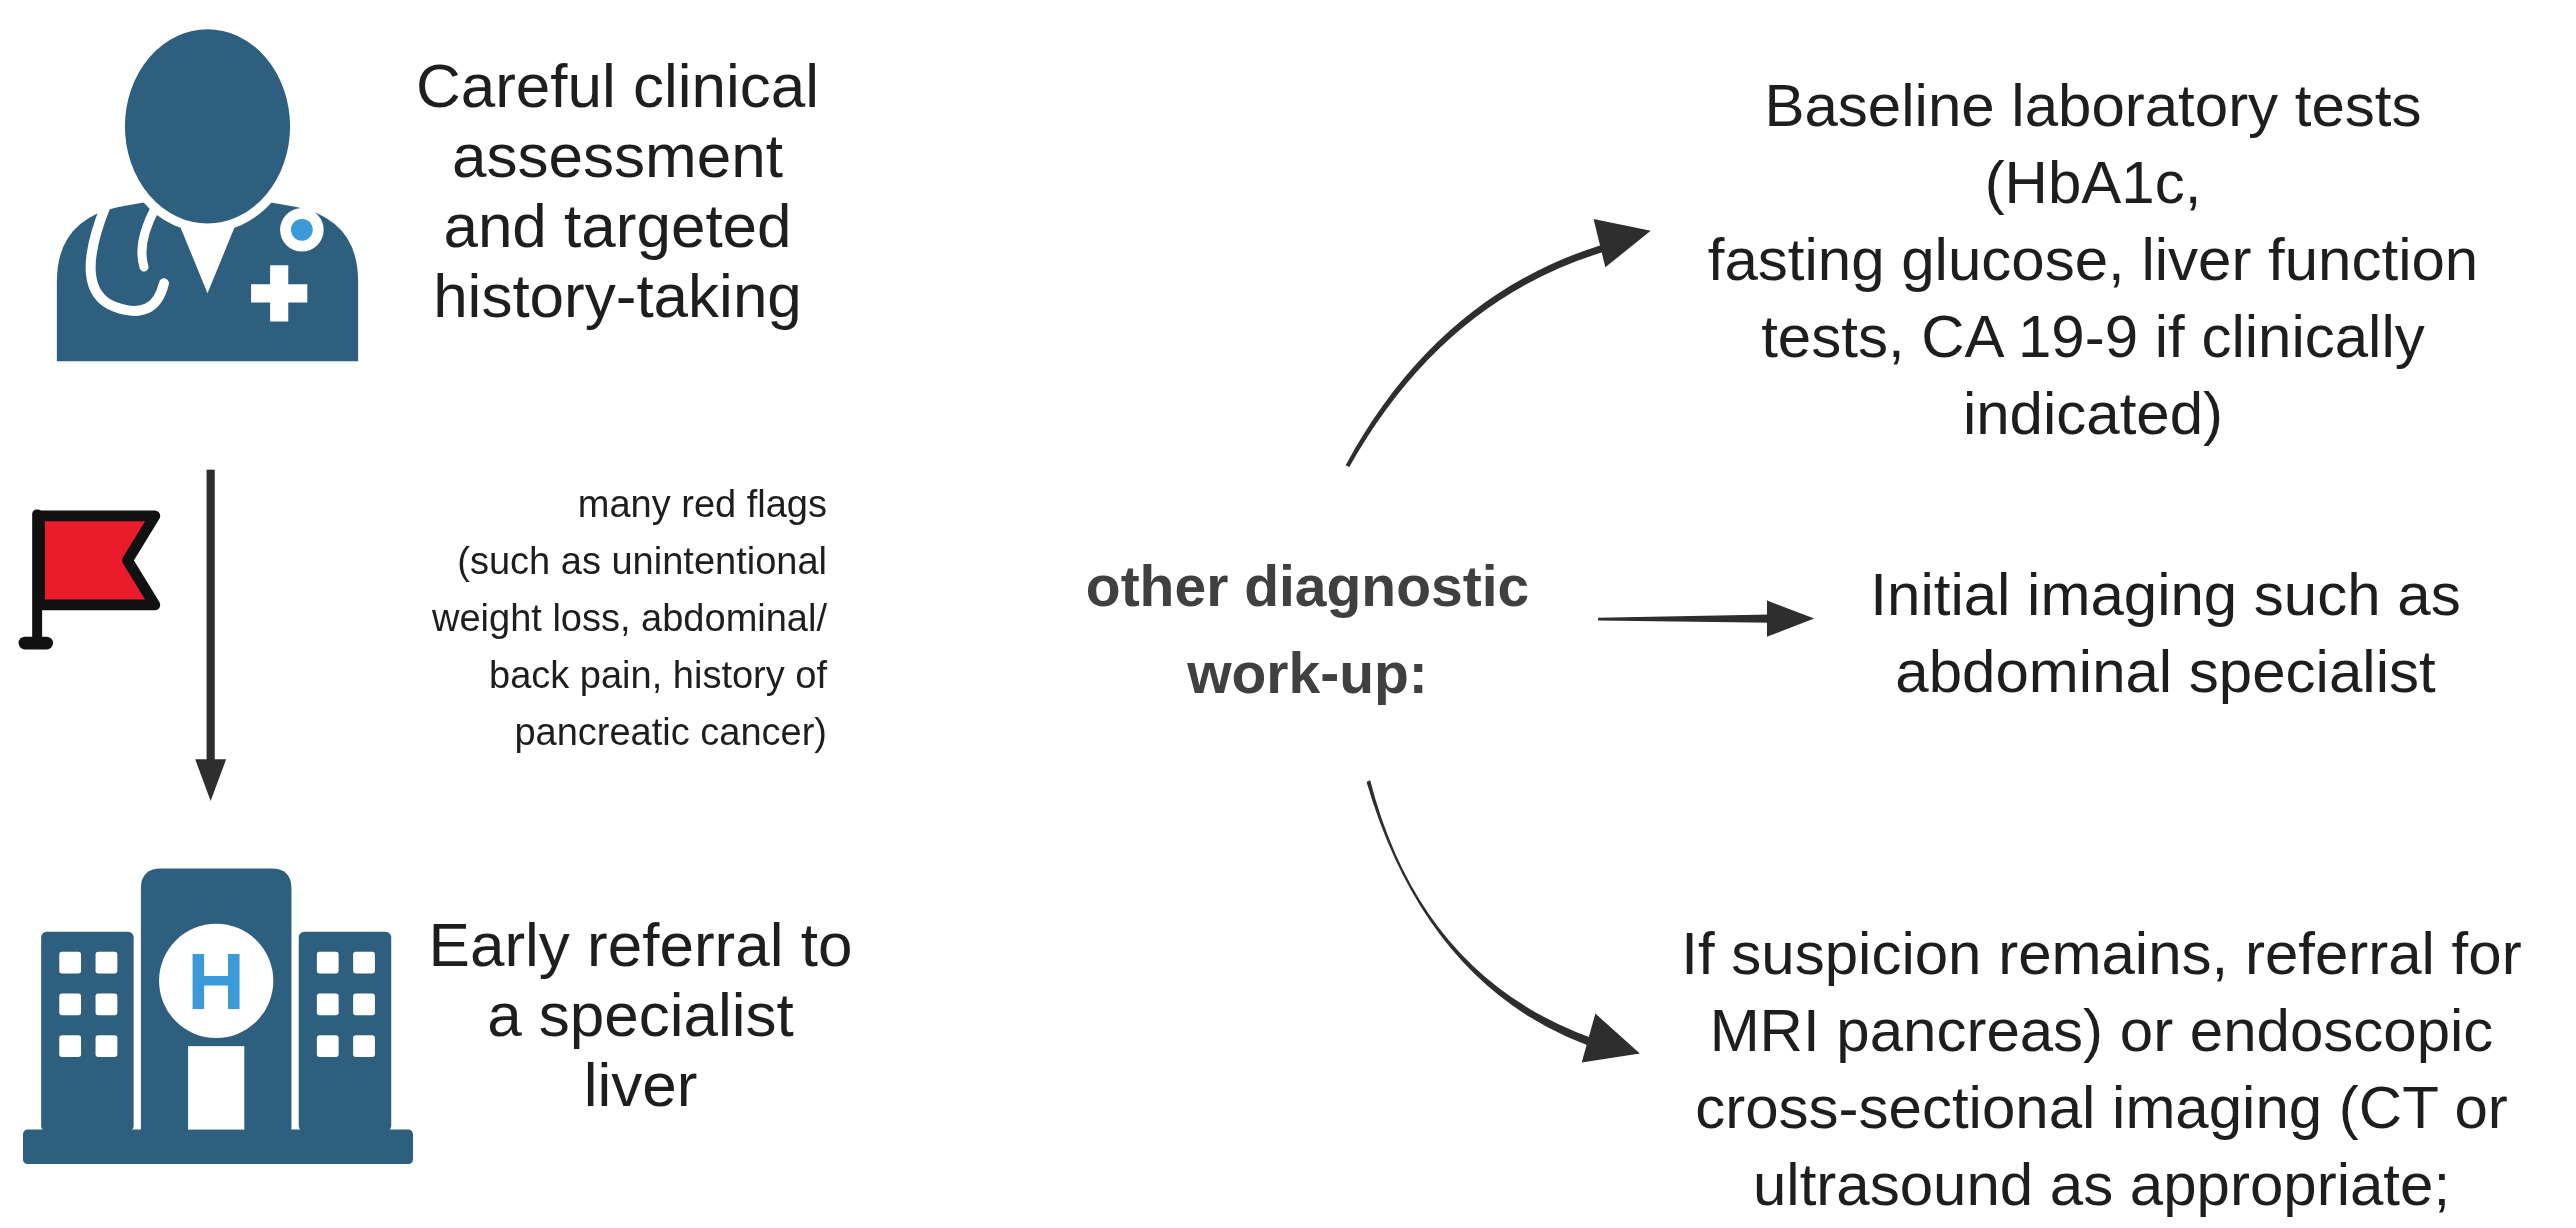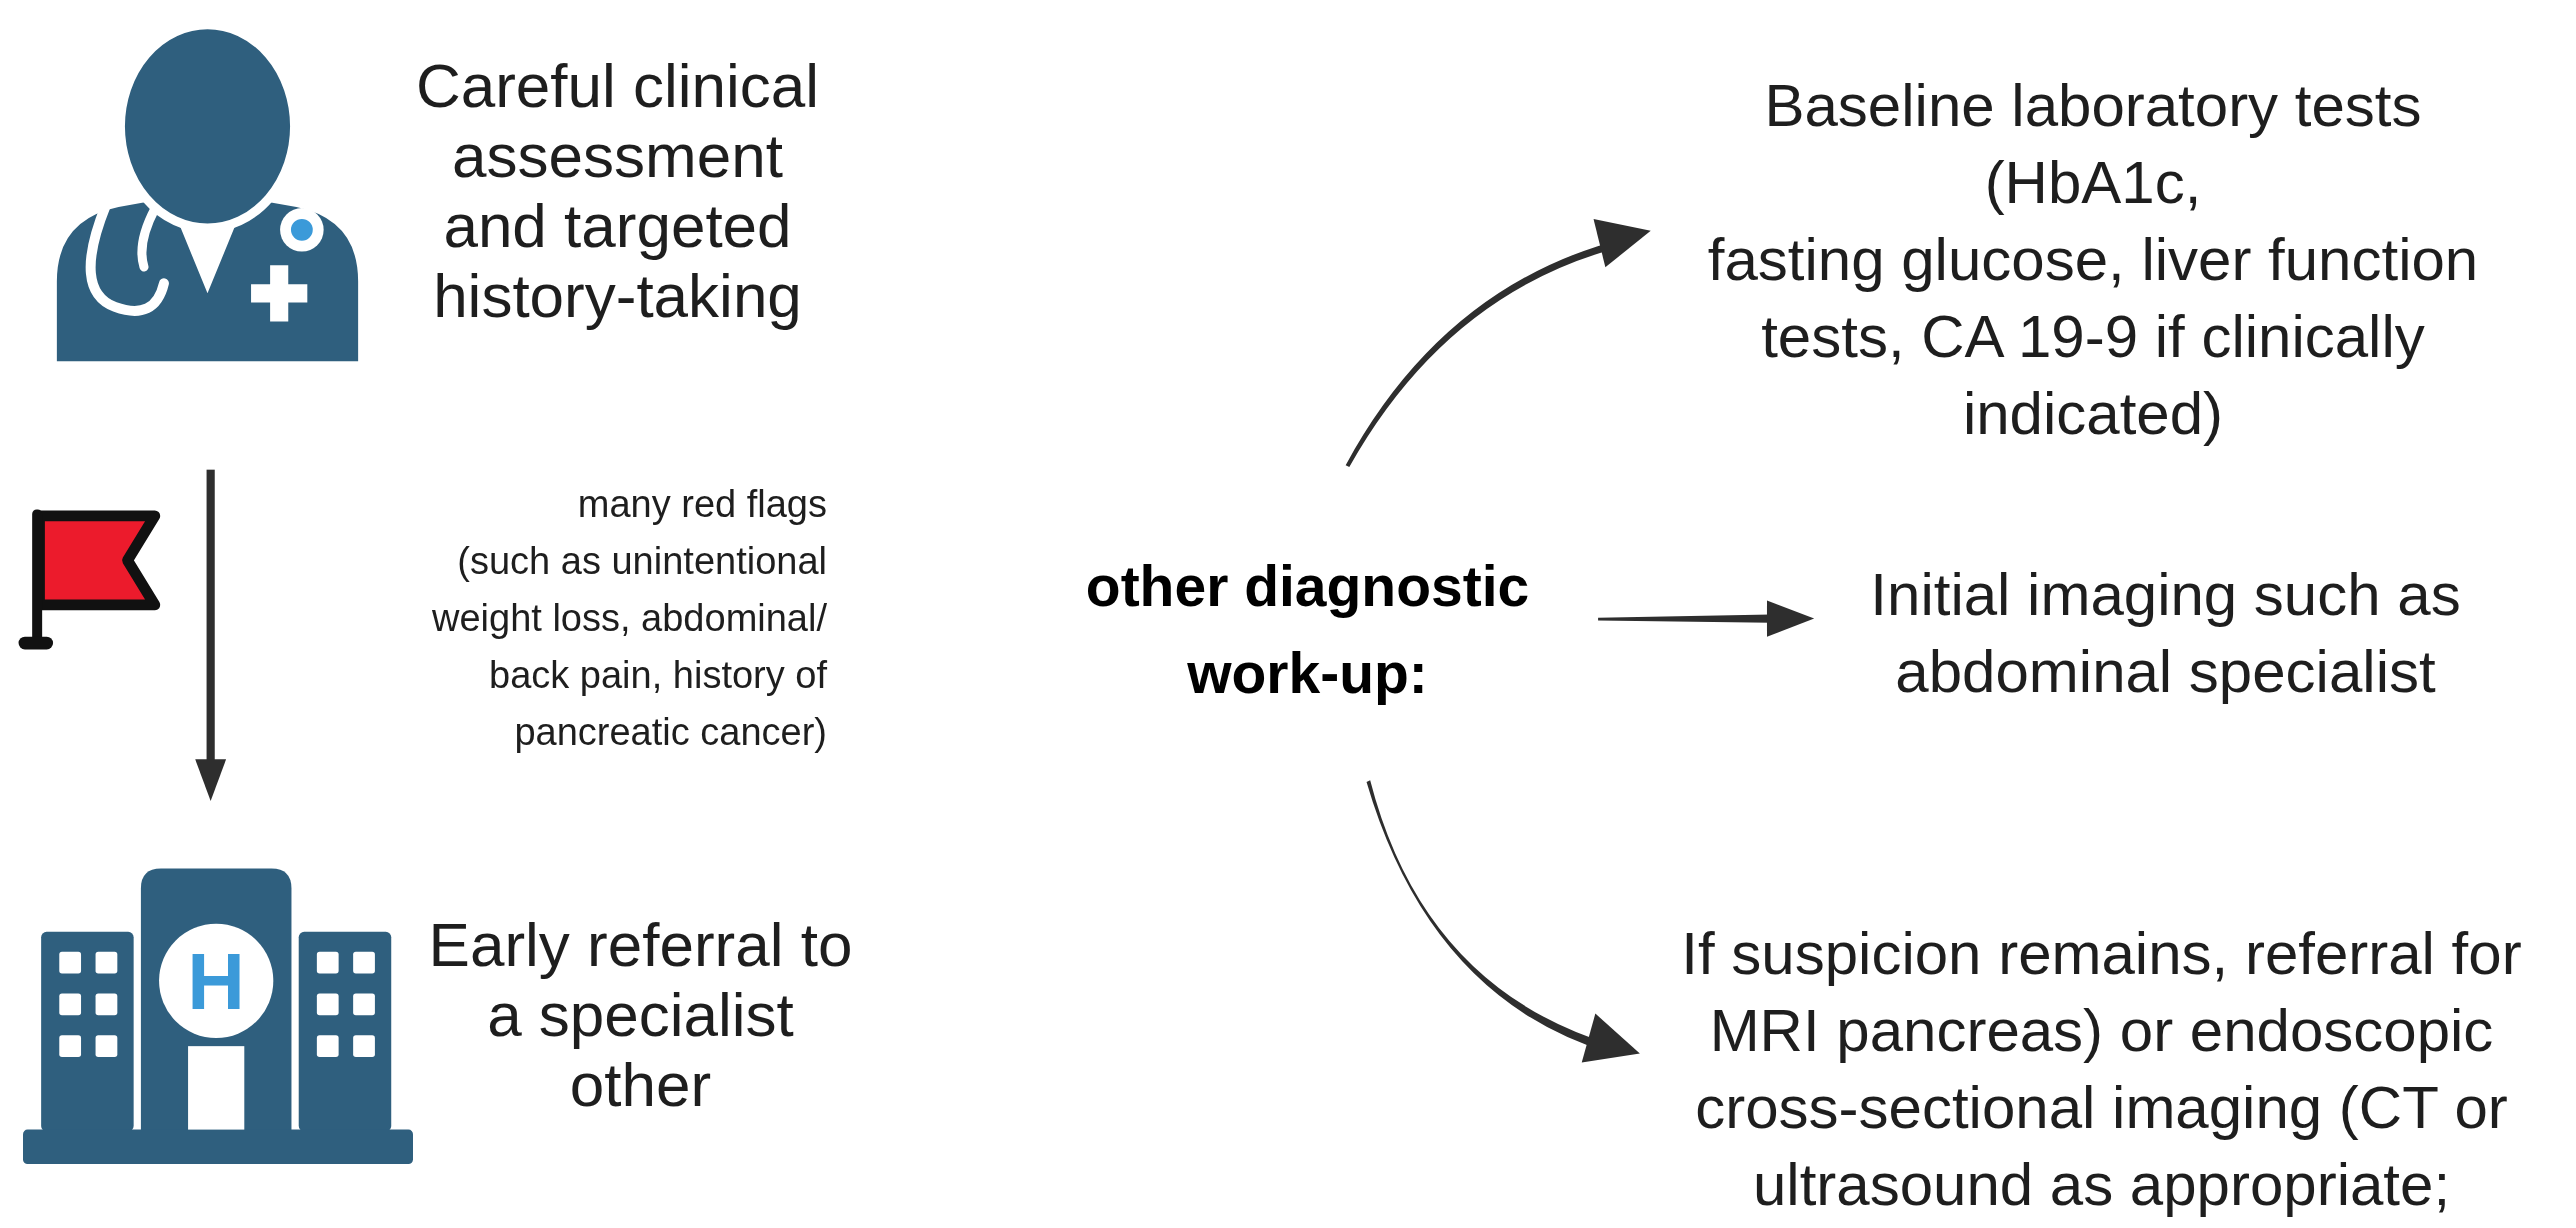--- a/index.html
+++ b/index.html
@@ -9,21 +9,21 @@
   *{margin:0;padding:0;box-sizing:border-box;}
   html,body{background:var(--background);}
   body{font-family:"Liberation Sans","DejaVu Sans",sans-serif;color:var(--ink);}
   .canvas{position:relative;width:2576px;height:1229px;background:var(--background);overflow:hidden;}
   .abs{position:absolute;}
   .txt{position:absolute;color:var(--ink);}
   .txt.center{text-align:center;}
   .body-text{font-size:62px;line-height:70px;}
   .right-text{font-size:60px;line-height:77px;}
   .small-text{font-size:38px;line-height:57px;text-align:right;}
-  .hub-text{font-size:57px;line-height:87px;font-weight:bold;color:#000000;}
+  .hub-text{font-size:57px;line-height:87px;font-weight:bold;color:#404040;}
   .arrows{position:absolute;left:0;top:0;width:2576px;height:1229px;pointer-events:none;}
   svg{display:block;}
   .hletter{font-family:"Liberation Sans","DejaVu Sans",sans-serif;font-weight:bold;font-size:88px;fill:var(--accent-blue);}
 </style>
 </head>
 <body>
 
 <div class="canvas">
 
   <svg class="abs" style="left:53px;top:22px;" width="309" height="343" viewBox="0 0 340 378">
@@ -78,21 +78,21 @@
       <rect x="324" y="148" width="24" height="24" rx="3"></rect>
         <rect x="364" y="148" width="24" height="24" rx="3"></rect>
       <rect x="324" y="194" width="24" height="24" rx="3"></rect>
         <rect x="364" y="194" width="24" height="24" rx="3"></rect>
     </g>
   </svg>
 
   <div class="txt center body-text" style="left:400px;top:910px;width:481px;">
     <div>Early referral to</div>
     <div>a specialist</div>
-    <div>other</div>
+    <div>liver</div>
   </div>
 
   <div class="txt center hub-text" style="left:1017px;top:543px;width:581px;">
     <div>other diagnostic</div>
     <div>work-up:</div>
   </div>
 
   <svg class="arrows" viewBox="0 0 2837 1353" width="2576" height="1229">
     <g fill="var(--arrow)">
       <rect x="227.5" y="517" width="9" height="322"></rect>

